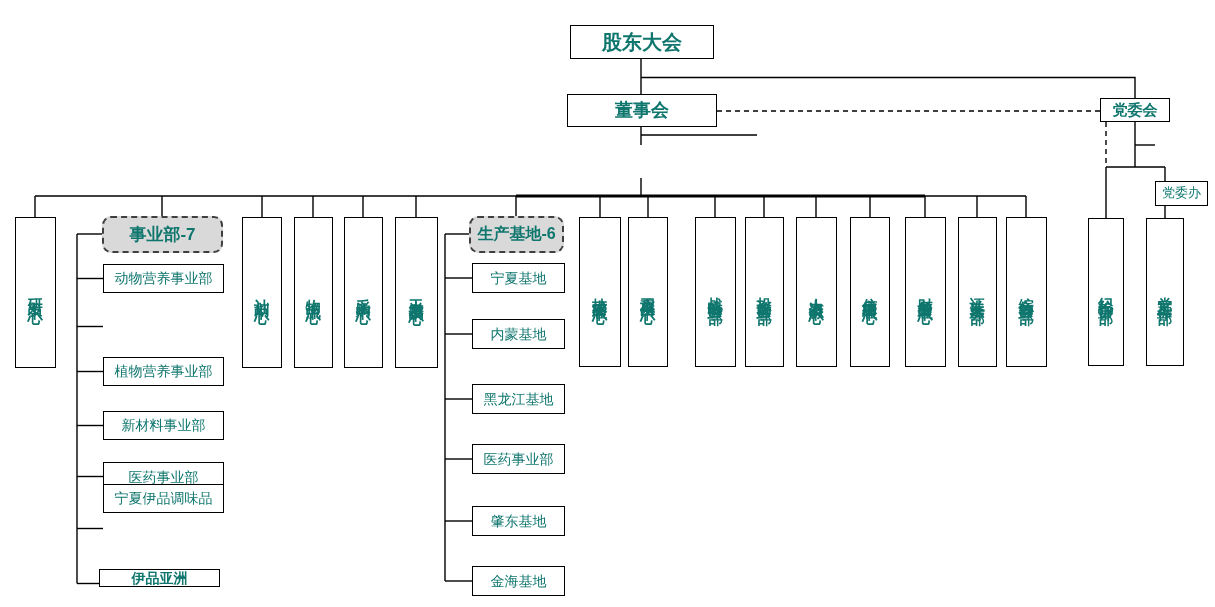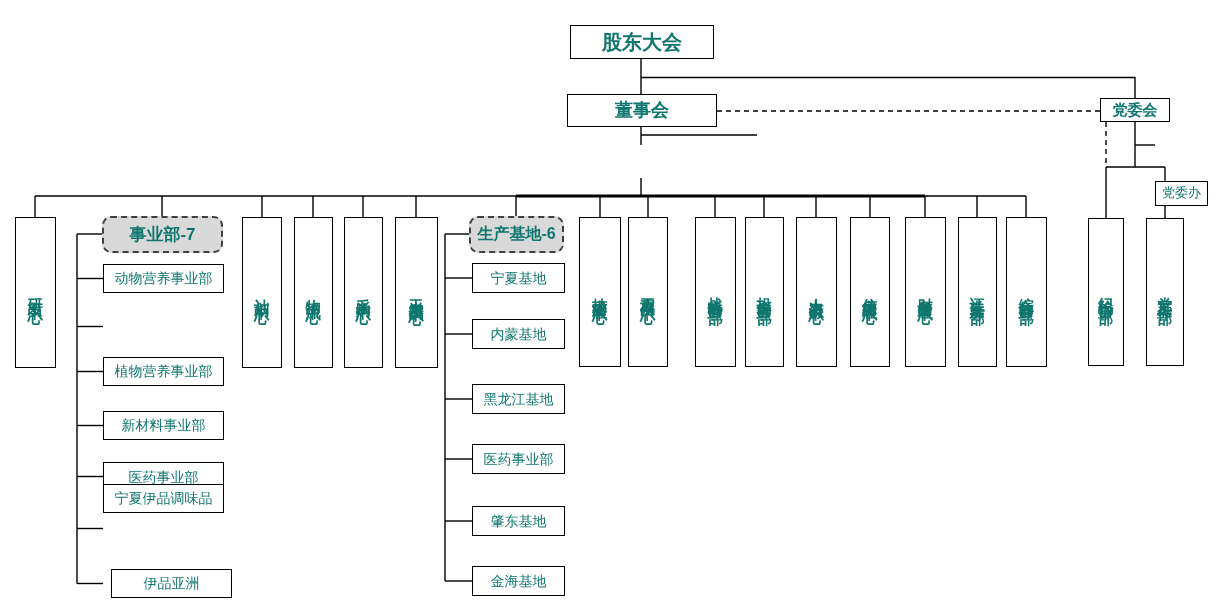--- a/index.html
+++ b/index.html
@@ -129,21 +129,21 @@
 
   <div class="node vbox" style="left:15px;top:217px;width:41px;height:151px;">研发中心</div>
 
   <div class="node group" style="left:102px;top:216px;width:121px;height:37px;">事业部-7</div>
 
   <div class="node child" style="left:103px;top:264px;width:121px;height:29px;">动物营养事业部</div>
   <div class="node child" style="left:103px;top:357px;width:121px;height:29px;">植物营养事业部</div>
   <div class="node child" style="left:103px;top:411px;width:121px;height:29px;">新材料事业部</div>
   <div class="node child" style="left:103px;top:462px;width:121px;height:30px;">医药事业部</div>
   <div class="node child" style="left:103px;top:484px;width:121px;height:29px;">宁夏伊品调味品</div>
-  <div class="node child" style="left:111px;top:569px;width:121px;height:29px;">伊品亚洲</div>
+  <div class="node child" style="left:99px;top:569px;width:121px;height:18px;font-weight:bold;">伊品亚洲</div>
 
   <div class="node vbox" style="left:242px;top:217px;width:40px;height:151px;">计划中心</div>
   <div class="node vbox" style="left:294px;top:217px;width:39px;height:151px;">物流中心</div>
   <div class="node vbox" style="left:344px;top:217px;width:39px;height:151px;">采购中心</div>
   <div class="node vbox" style="left:395px;top:217px;width:43px;height:151px;letter-spacing:2px;">玉米贸易中心</div>
 
   <div class="node group" style="left:469px;top:216px;width:95px;height:37px;font-size:16px;">生产基地-6</div>
 
   <div class="node child" style="left:472px;top:263px;width:93px;height:30px;">宁夏基地</div>
   <div class="node child" style="left:472px;top:319px;width:93px;height:30px;">内蒙基地</div>

